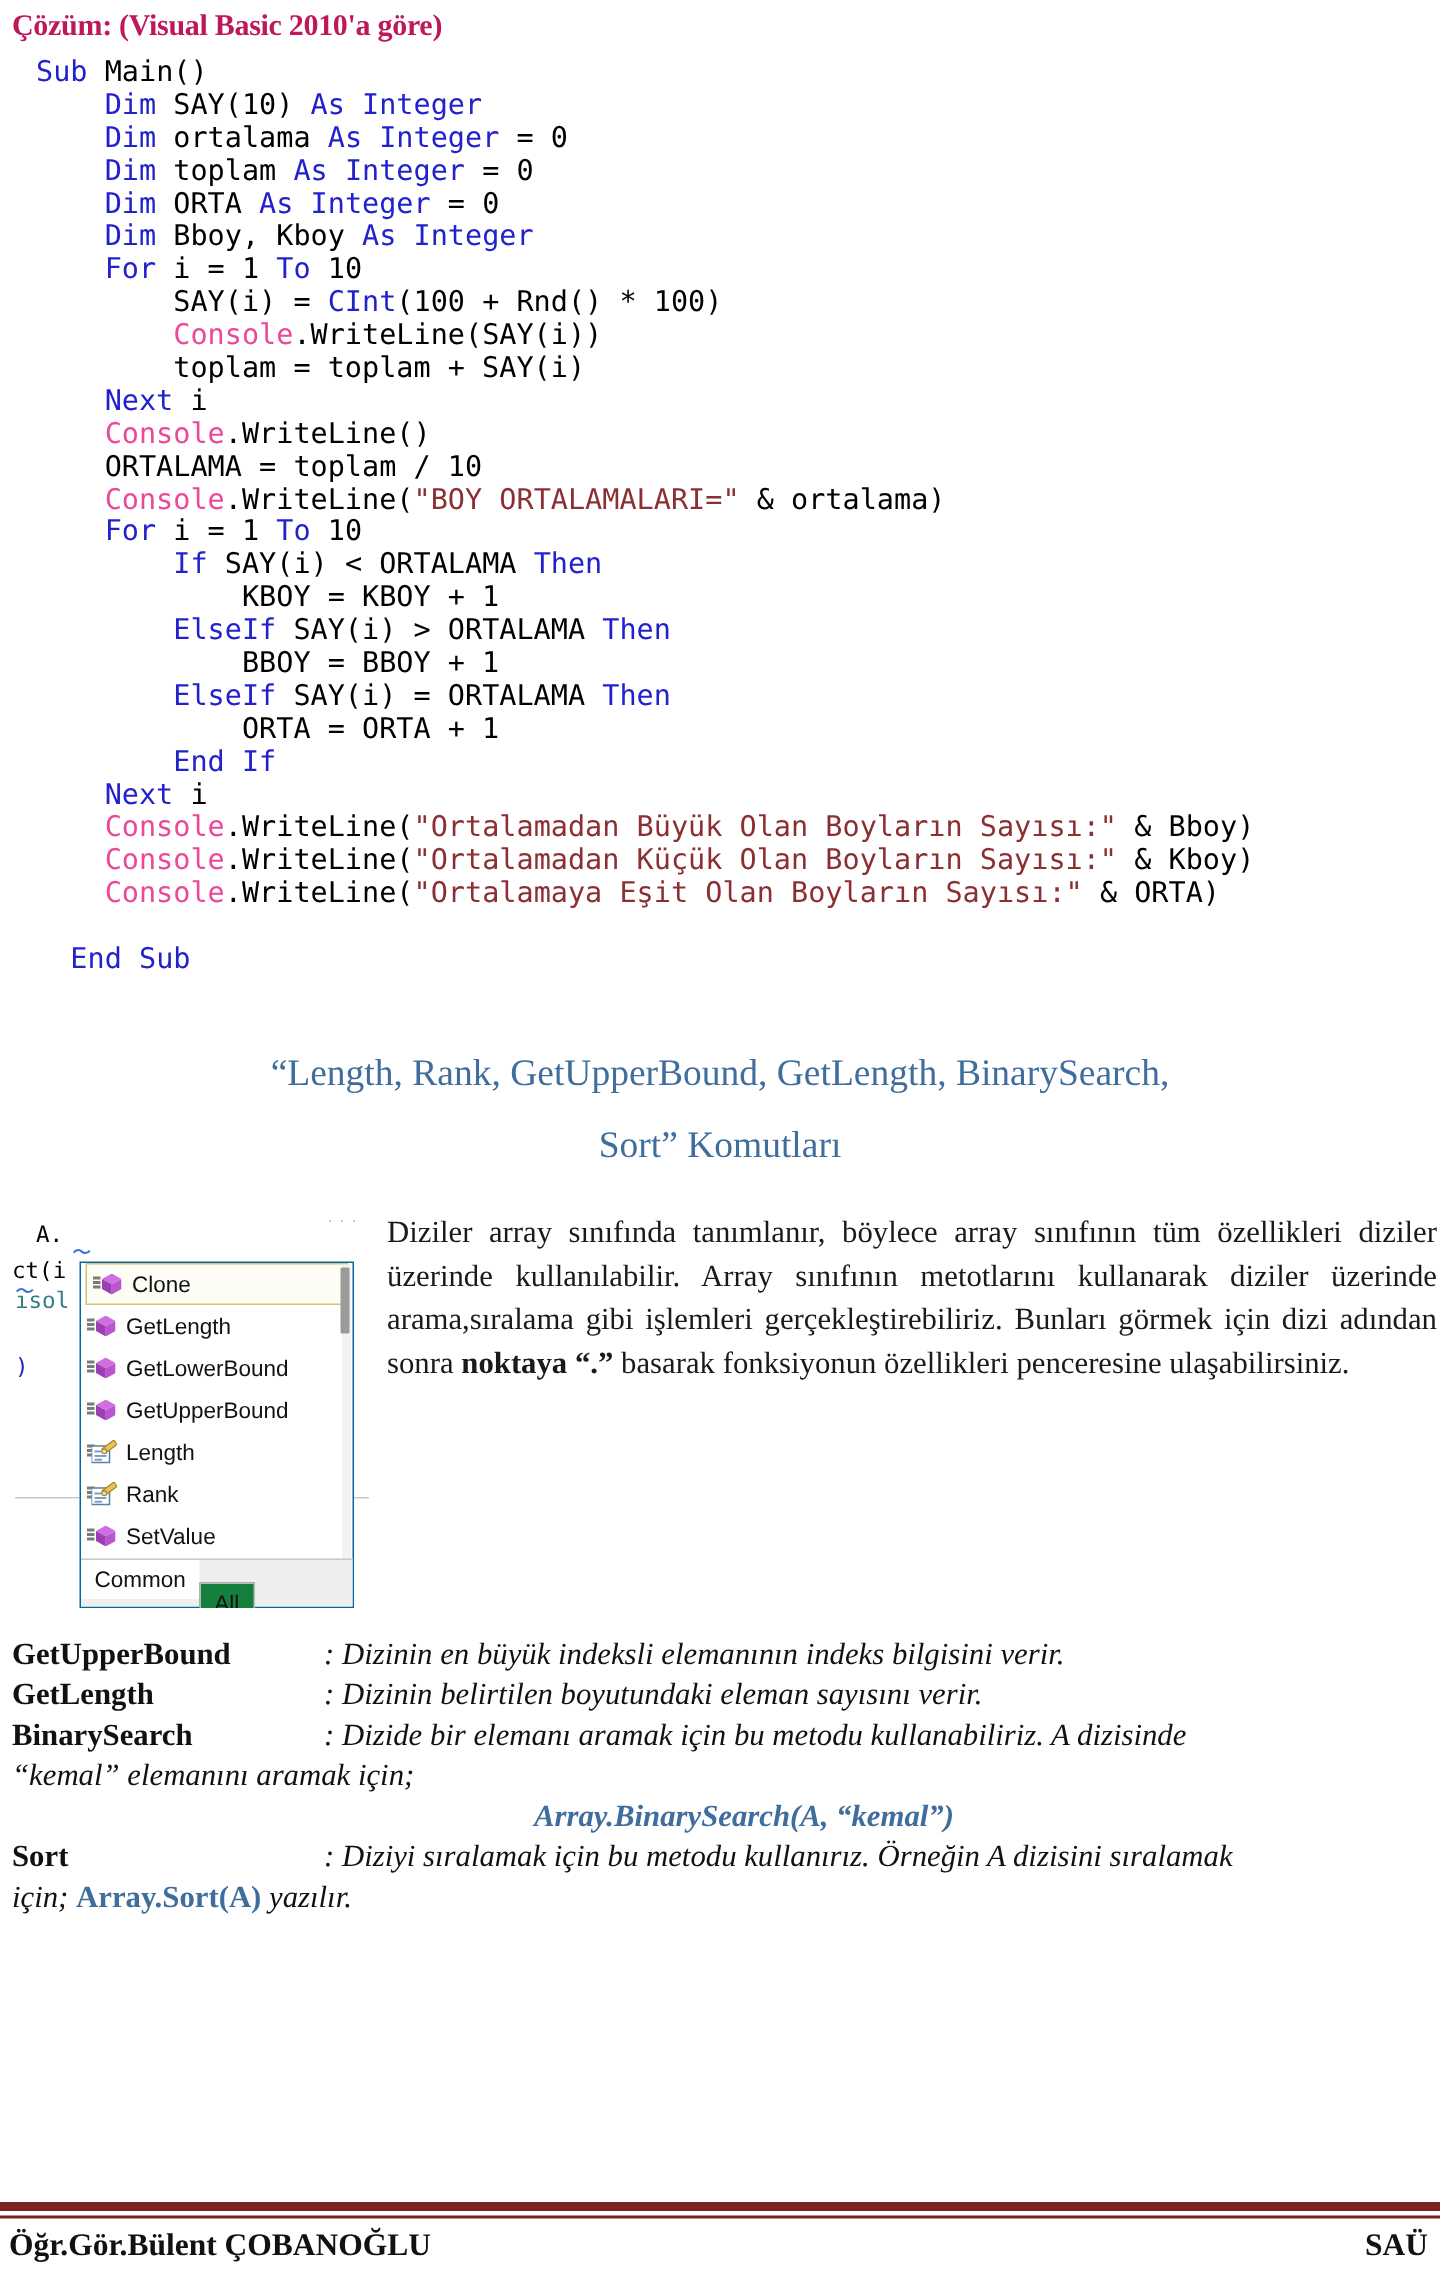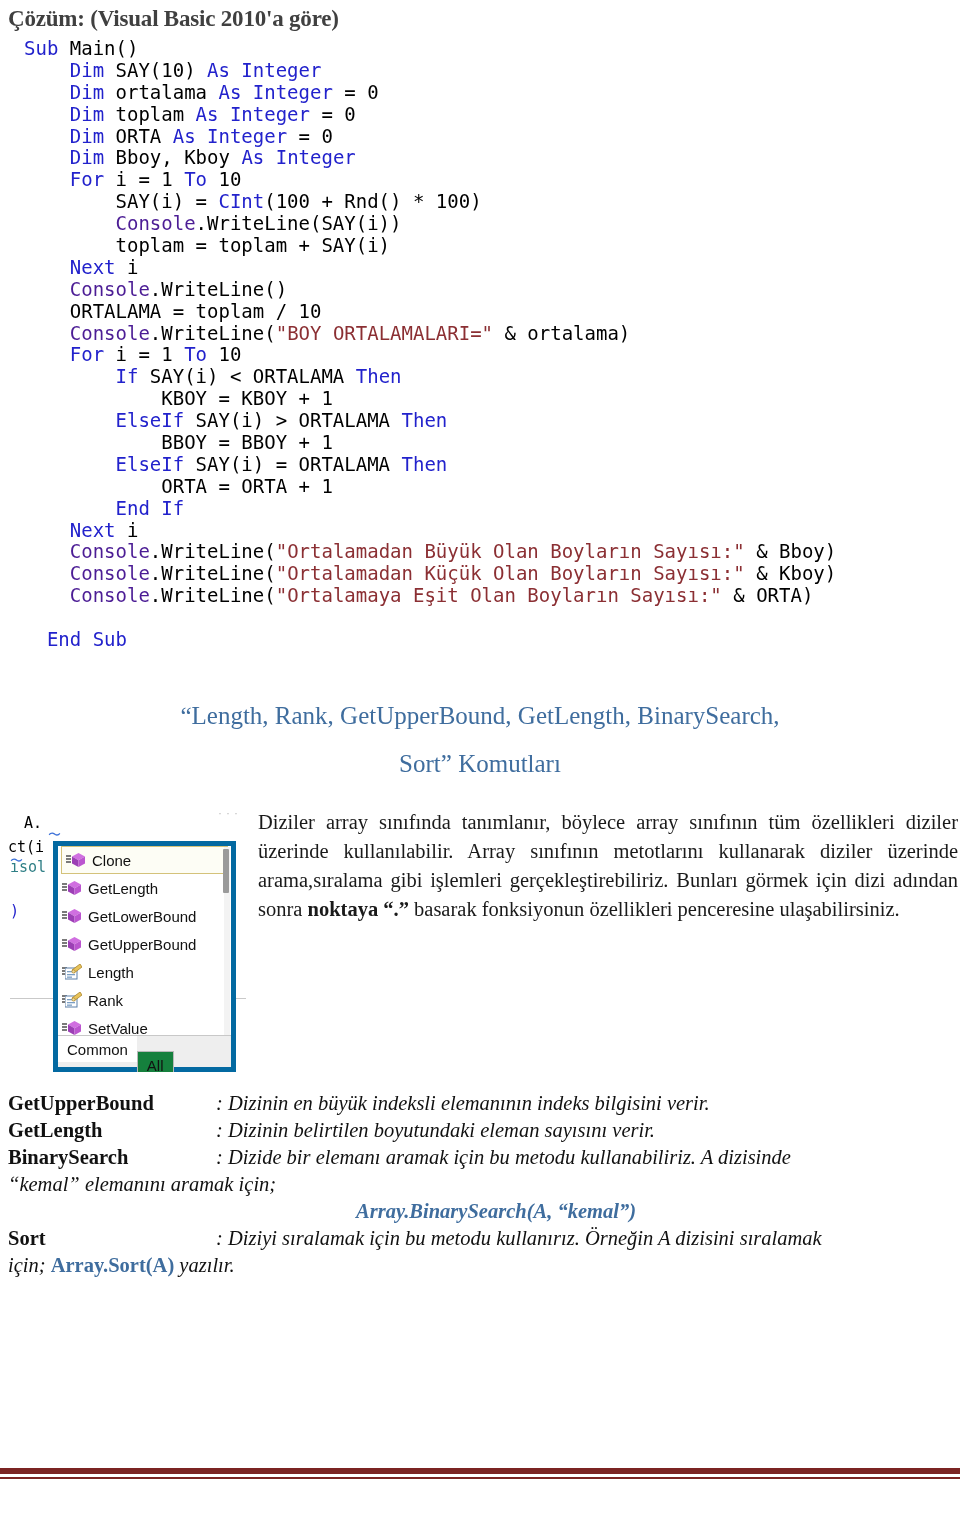--- a/index.html
+++ b/index.html
@@ -7,34 +7,34 @@
     width:960px;height:1518px;background:#fff;
     font-family:"Liberation Serif", serif;
     color:#000;overflow:hidden;position:relative;
   }
   .page{position:relative;width:960px;height:1518px;}
 
   
   .doc-title{
     position:absolute;left:8px;top:6px;
     font-family:"Liberation Serif", serif;
-    font-weight:bold;font-size:23px;color:#404040;
+    font-weight:bold;font-size:20px;color:#be185d;
     letter-spacing:-0.2px;
   }
 
   
   .code{
     position:absolute;left:24px;top:38px;width:900px;
     font-family:"DejaVu Sans Mono","Liberation Mono",monospace;
     font-size:19px;line-height:21.9px;white-space:pre;
     color:#000;
   }
   .code .ln{display:block;height:21.9px;}
   .kw{color:#2222CC;}
-  .cls{color:#4c1d95;text-align:center;}
+  .cls{color:#ec4899;text-align:center;}
   .str{color:#8B2F33;}
 
   
   .blue-heading{
     position:absolute;left:0;top:692px;width:960px;
     text-align:center;color:#3F6D9E;
     font-family:"Liberation Serif", serif;
     font-weight:normal;font-size:25px;line-height:48px;
   }
 
@@ -52,21 +52,21 @@
   .vs-code .c1{position:absolute;left:16px;top:14px;}
   .vs-code .c2{position:absolute;left:0px;top:38px;}
   .vs-code .c3{position:absolute;left:2px;top:58px;color:#2F7F86;}
   .vs-code .c4{position:absolute;left:2px;top:102px;color:#2222CC;}
   .vs-code .sq{position:absolute;color:#3A6FD8;font-size:13px;}
   .vs-hr{position:absolute;left:2px;top:198px;width:236px;height:1px;background:#c9c9c9;}
   .vs-dots{position:absolute;right:6px;top:6px;color:#bdbdbd;font-size:12px;letter-spacing:4px;}
 
   .is-popup{
     position:absolute;left:45px;top:41px;width:183px;height:231px;
-    background:#fff;border:5px solid #0369a1;box-sizing:border-box;
+    background:#fff;border:1px solid #0369a1;box-sizing:border-box;
   }
   .is-list{position:absolute;left:0;top:0;right:0;height:198px;}
   .is-item{
     position:relative;height:28px;display:flex;align-items:center;
     padding-left:4px;box-sizing:border-box;
   }
   .is-item.sel{
     border:1px solid #d4c27a;background:#fdfdf5;
     margin:0 3px;height:28px;box-sizing:border-box;
   }
@@ -304,14 +304,18 @@
         <span class="defrow"><span class="dterm">BinarySearch</span><span class="ddesc">: Dizide bir elemanı aramak için bu metodu kullanabiliriz.  A dizisinde</span></span>
       </div>
     <span class="cont">“kemal” elemanını aramak için;</span>
     <span class="codeline">Array.BinarySearch(A, “kemal”)</span>
     <span class="defrow"><span class="dterm">Sort</span><span class="ddesc">: Diziyi sıralamak için bu metodu kullanırız. Örneğin A dizisini sıralamak</span></span>
     <span class="cont"><span>için;   </span><span class="inlinecode">Array.Sort(A)</span><span> yazılır.</span></span>
   </div>
 
   <div class="rule-thick"></div>
   <div class="rule-thin"></div>
+  <div class="footer">
+    <span class="left">Öğr.Gör.Bülent ÇOBANOĞLU</span>
+    <span class="right">SAÜ</span>
+  </div>
 
 </div>
 
 </body></html>

